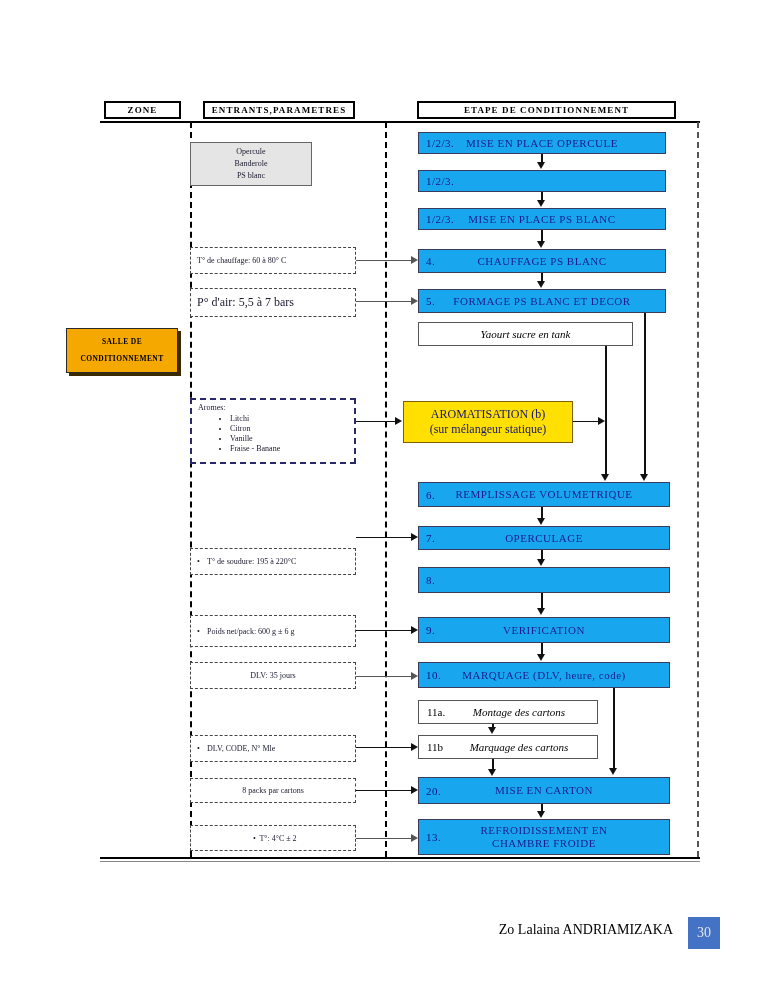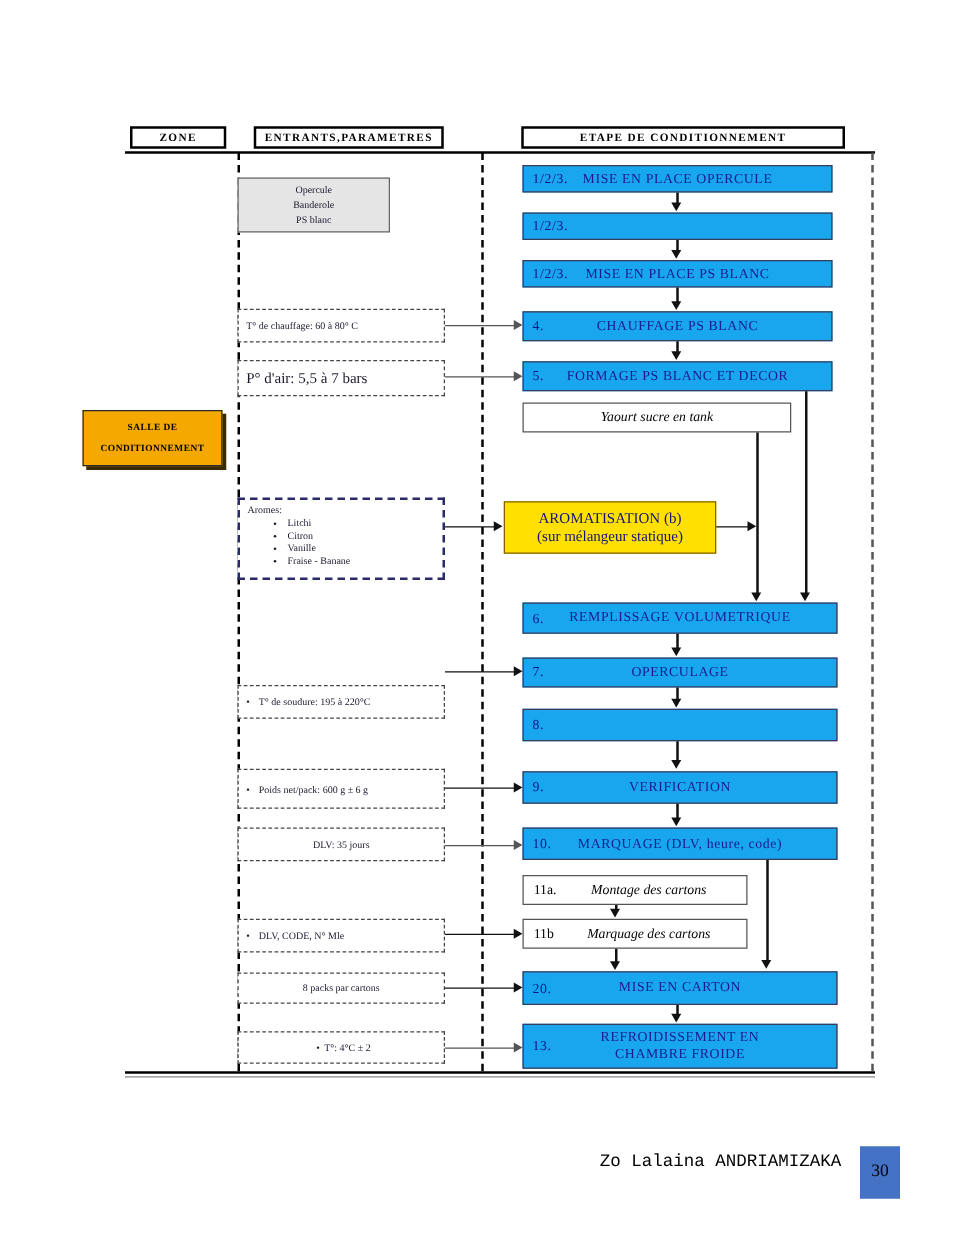--- a/index.html
+++ b/index.html
@@ -152,25 +152,25 @@
     position:absolute;left:0;top:878px;width:765px;
     text-align:center;
     font-family:"Liberation Serif", serif;
     font-style:italic;font-size:13px;color:#000;
   }
   #footer{
     position:absolute;left:0;top:915px;width:765px;height:34px;
   }
   #footer-name{
     position:absolute;right:92px;top:7px;
-    font-family:Liberation Mono, monospace;font-size:14px;color:#000;
+    font-family:Liberation Serif, serif;font-size:14px;color:#000;
   }
   #page-badge{
-    position:absolute;right:45px;top:2px;width:32px;height:42px;
-    background:#4472C4;color:#000000;
+    position:absolute;right:45px;top:2px;width:32px;height:32px;
+    background:#4472C4;color:#e5e5e5;
     display:flex;align-items:center;justify-content:center;
     font-family:"Liberation Serif", serif;font-size:14px;
   }
 </style>
 </head>
 <body>
 
 <div id="page">
 
   <div class="hdr" id="hdr-zone">

